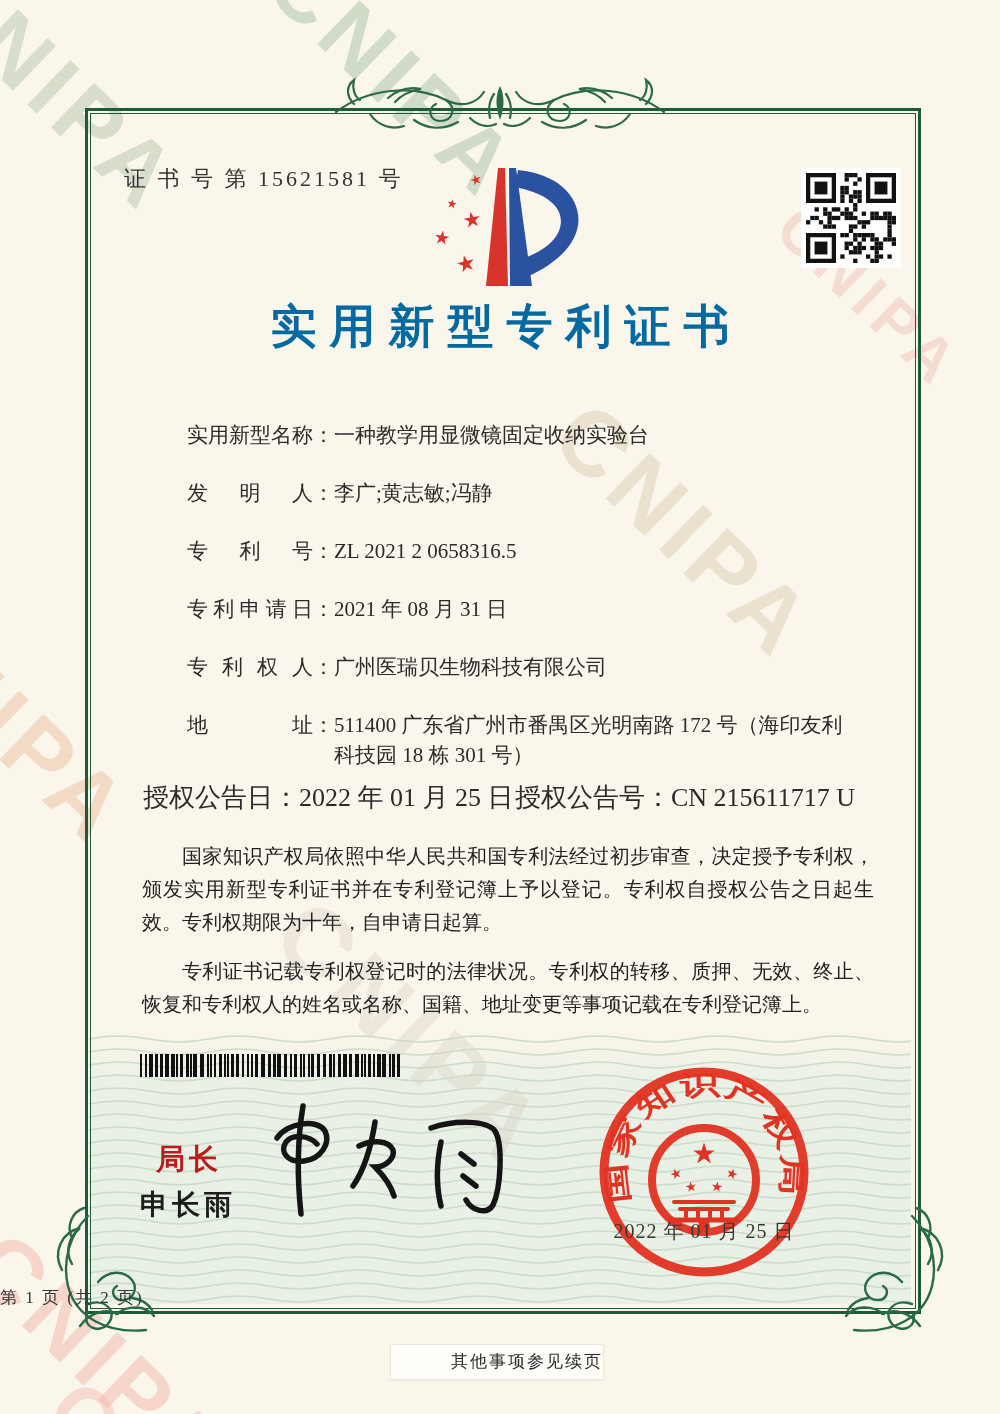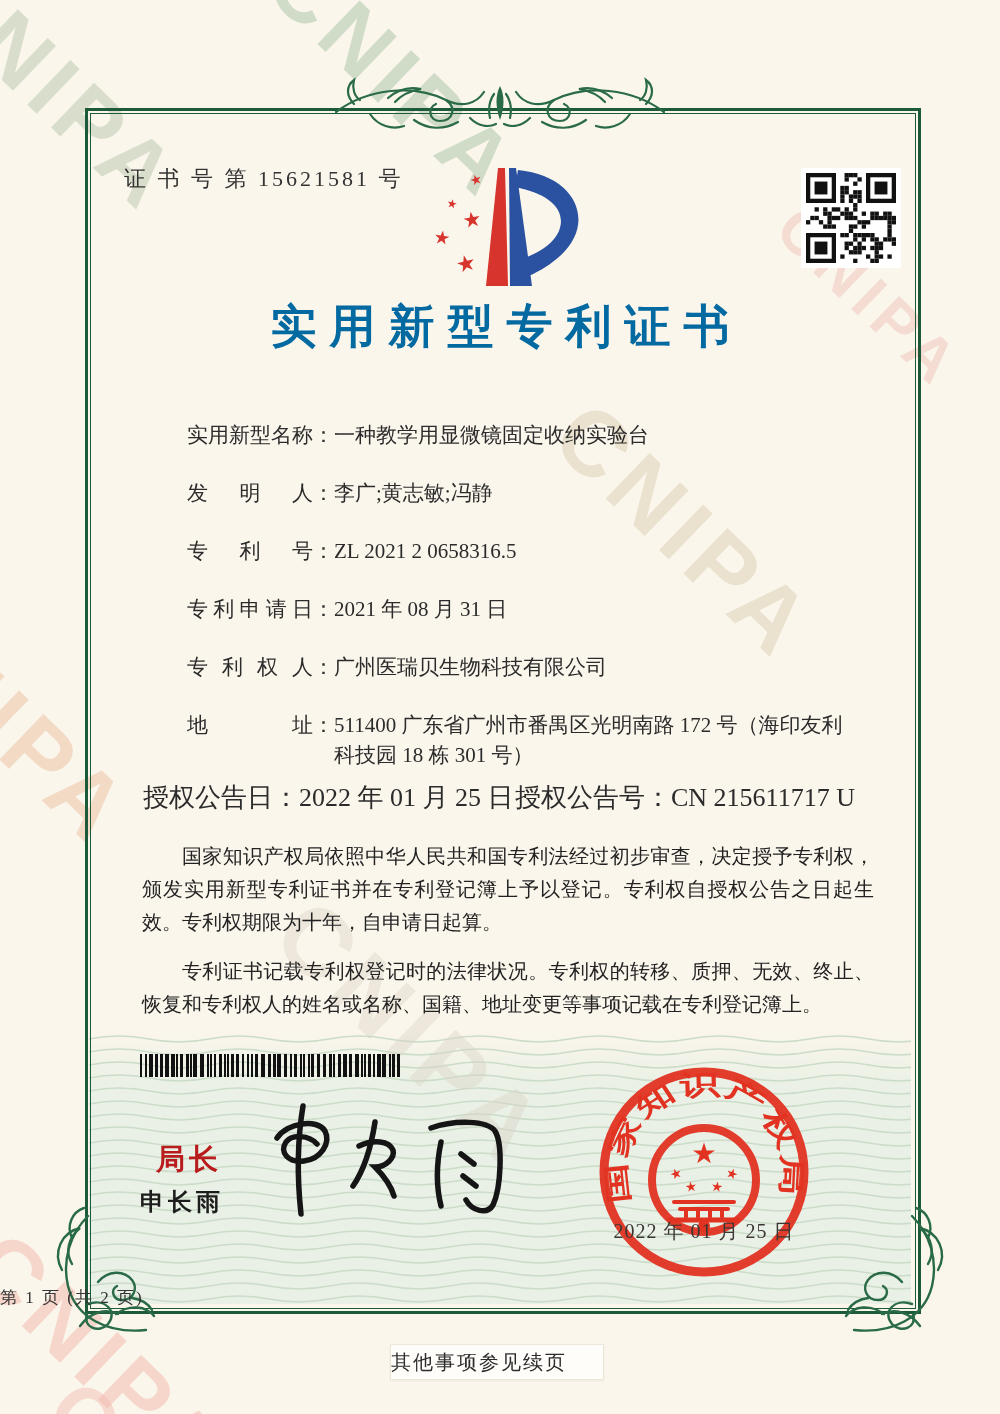--- a/index.html
+++ b/index.html
@@ -58,29 +58,29 @@
   .fields{position:absolute;left:143px;top:420px;width:676px;font-size:21px;margin-left:44px;}
   .frow{display:flex;line-height:30px;margin-bottom:28px;}
   .flabel{flex:0 0 126px;text-align:justify;text-align-last:justify;}
   .fvalue{flex:1;}
   .grant{position:absolute;left:143px;top:783px;width:740px;font-size:26px;line-height:30px;}
   .grant .g2{position:absolute;left:372px;top:0;}
   .paras{position:absolute;left:126px;top:824px;width:764px;font-size:20px;line-height:33px;text-align:justify;color:#222;}
   .paras p{margin:16px;text-indent:2em;}
   .barcode{position:absolute;left:140px;top:1054px;width:262px;height:23px;}
   .signer-title{position:absolute;left:156px;top:1140px;font-size:29px;font-weight:700;color:#b91c1c;letter-spacing:4px;font-family:"Liberation Sans","DejaVu Sans",sans-serif;}
-  .signer-name{position:absolute;left:140px;top:1186px;font-size:24px;font-weight:700;color:#1d1d1d;letter-spacing:4px;font-family:"Liberation Sans","DejaVu Sans",sans-serif;}
+  .signer-name{position:absolute;left:140px;top:1186px;font-size:28px;font-weight:700;color:#1d1d1d;letter-spacing:4px;font-family:"Liberation Sans","DejaVu Sans",sans-serif;}
   .sig{position:absolute;left:263px;top:1096px;width:258px;height:130px;}
   .seal{position:absolute;left:594px;top:1062px;width:220px;height:220px;}
   .seal-date{position:absolute;left:594px;top:1218px;width:220px;text-align:center;
     font-size:20px;color:#3a3632;letter-spacing:1px;z-index:6;}
   .page-indicator{position:absolute;left:0;right:0;top:1286px;text-align:left;font-size:17px;letter-spacing:2px;color:#333;}
   .note-box{position:absolute;left:390px;top:1344px;width:212px;height:34px;line-height:34px;
     background:#fffdf9;border:1px solid #eee7d9;box-shadow:0 1px 2px rgba(0,0,0,.05);
-    text-align:left;font-size:20px;color:#2b2b2b;letter-spacing:2px;z-index:6;}
+    text-align:right;font-size:17px;color:#2b2b2b;letter-spacing:2px;z-index:6;}
 </style>
 </head>
 <body>
 
 <div class="page">
 
   <div class="wm wm1">CNIPA</div>
   <div class="wm wm2">CNIPA</div>
   <div class="wm wm3">CNIPA</div>
   <div class="wm wm4">CNIPA</div>

